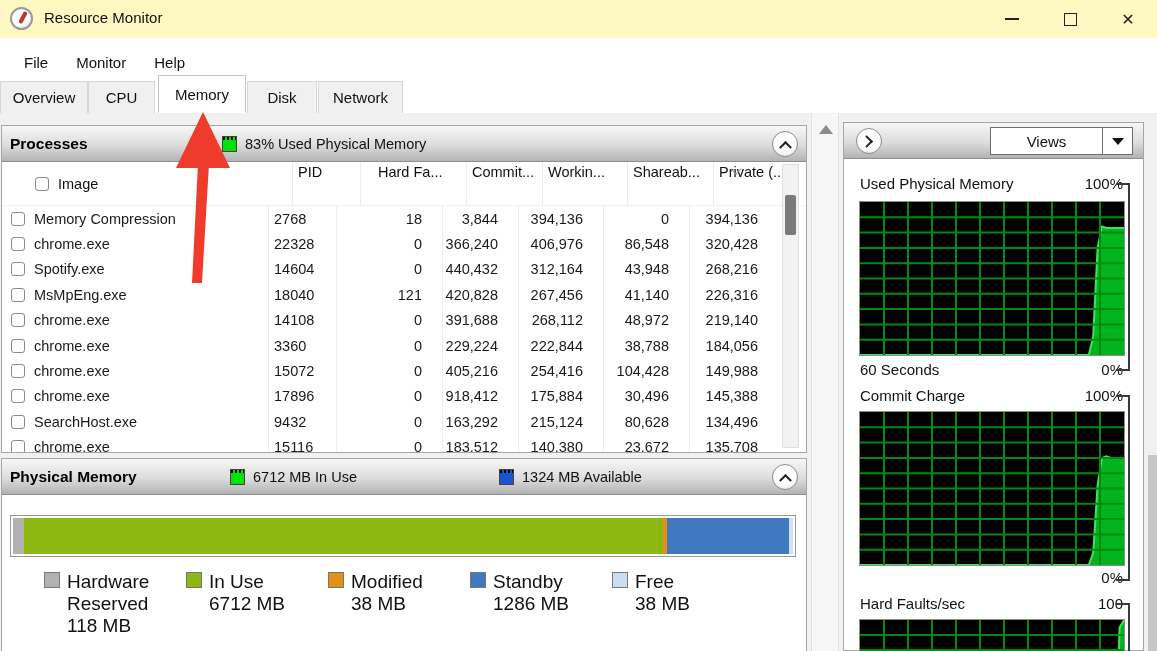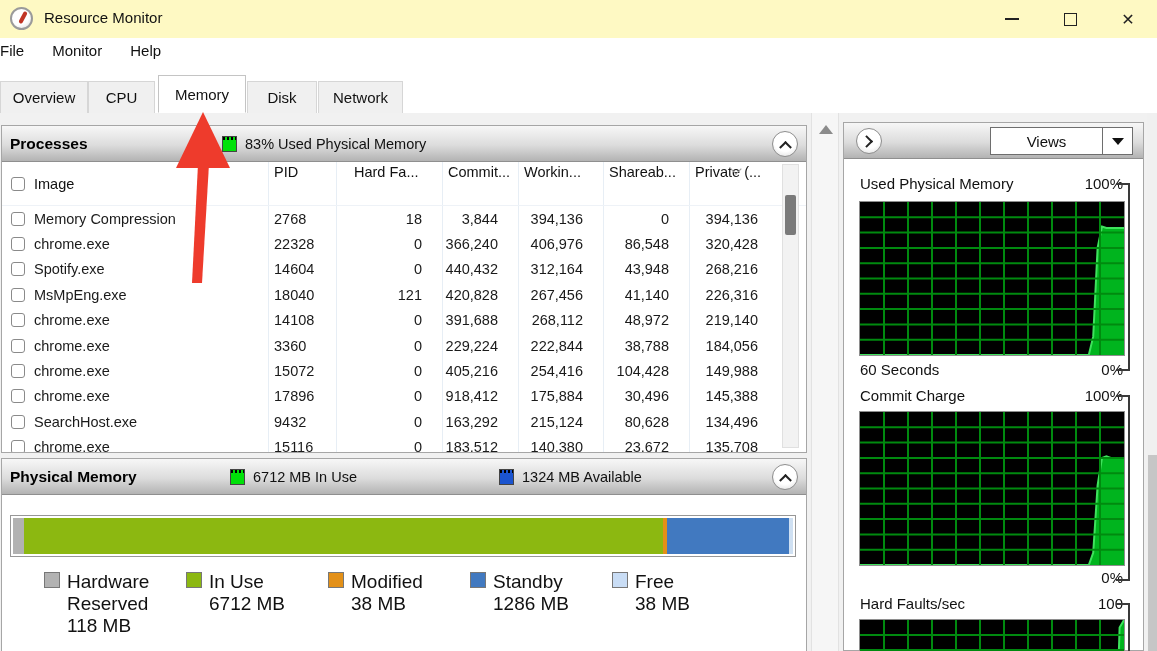--- a/index.html
+++ b/index.html
@@ -12,21 +12,21 @@
   .titlebar { position:absolute; left:0; top:0; width:1157px; height:38px; background:#fef9c3; display:flex; align-items:center; }
   .app-icon { position:absolute; left:10px; top:7px; width:23px; height:23px; border-radius:50%;
     background:radial-gradient(circle at 40% 35%, #fefefe 55%, #d8d8d8 100%); border:2px solid #9a9a9a; }
   .app-icon::after{ content:""; position:absolute; left:9px; top:2px; width:4px; height:13px; background:#c03424; transform:rotate(28deg); border-radius:2px;}
   .title-text { position:absolute; left:44px; top:9px; font-size:15px; color:#111; }
   .win-btns { position:absolute; right:0; top:0; height:38px; display:flex; }
   .win-btn { width:58px; height:38px; display:flex; align-items:center; justify-content:center; font-size:16px; color:#222; }
   .max-box { width:13px; height:13px; border:1.5px solid #222; }
   .min-dash { width:14px; height:0; border-top:2px solid #222; }
   
-  .menubar { position:absolute; left:0; top:38px; width:1157px; height:37px; background:#fff; display:flex; align-items:flex-start; padding-left:0; }
+  .menubar { position:absolute; left:0; top:38px; width:1157px; height:37px; background:#fff; display:flex; align-items:flex-end; padding-left:24px; }
   .menu-item { font-size:15px; color:#111; padding:4px 14px 4px 0; margin-right:14px; }
   
   .tabstrip { position:absolute; left:0; top:75px; width:1157px; height:38px; background:#fff; }
   .tab { position:absolute; bottom:0; height:32px; background:#f0f0f0; border:1px solid #d6d6d6; border-bottom:none;
          font-size:15px; color:#111; display:flex; align-items:center; justify-content:center; }
   .tab.active { height:38px; background:#fff; border:1px solid #c4c4c4; border-bottom:1px solid #fff; z-index:3; }
   
   .content-bg { position:absolute; left:0; top:113px; width:1157px; height:538px; background:#f1f1f1; }
   .panel { position:absolute; background:#fff; border:1px solid #a6a6a6; }
   .section-header { position:relative; height:36px; width:100%;
@@ -137,21 +137,21 @@
       <span class="section-title">Processes</span>
       <span class="hdr-status" style="left:220px;">
         <span class="mini-icon green"></span>
         <span>83% Used Physical Memory</span>
       </span>
       <span class="chev-btn">
           <span class="chev-up"></span>
         </span>
     </div>
     <div class="tbl-header" id="tbl-header">
-        <div class="cell c-img hdr-pad" style="padding-top: 0px; display: flex; align-items: center;">
+        <div class="cell c-img hdr-pad" style="padding-top: 0px; display: flex; align-items: center; margin-left: 24px;">
           <span class="checkbox"></span>
           <span style="padding-top: 0px;">Image</span>
         </div>
         <div class="cell c-pid hdr-pad">PID</div>
         <div class="cell c-hf hdr-pad-big">Hard Fa...</div>
         <div class="cell c-com hdr-pad">Commit...</div>
         <div class="cell c-wrk hdr-pad">Workin...</div>
         <div class="cell c-shr hdr-pad">Shareab...</div>
         <div class="cell c-prv hdr-pad">Private (...</div>
         <span class="sort-caret"></span>

